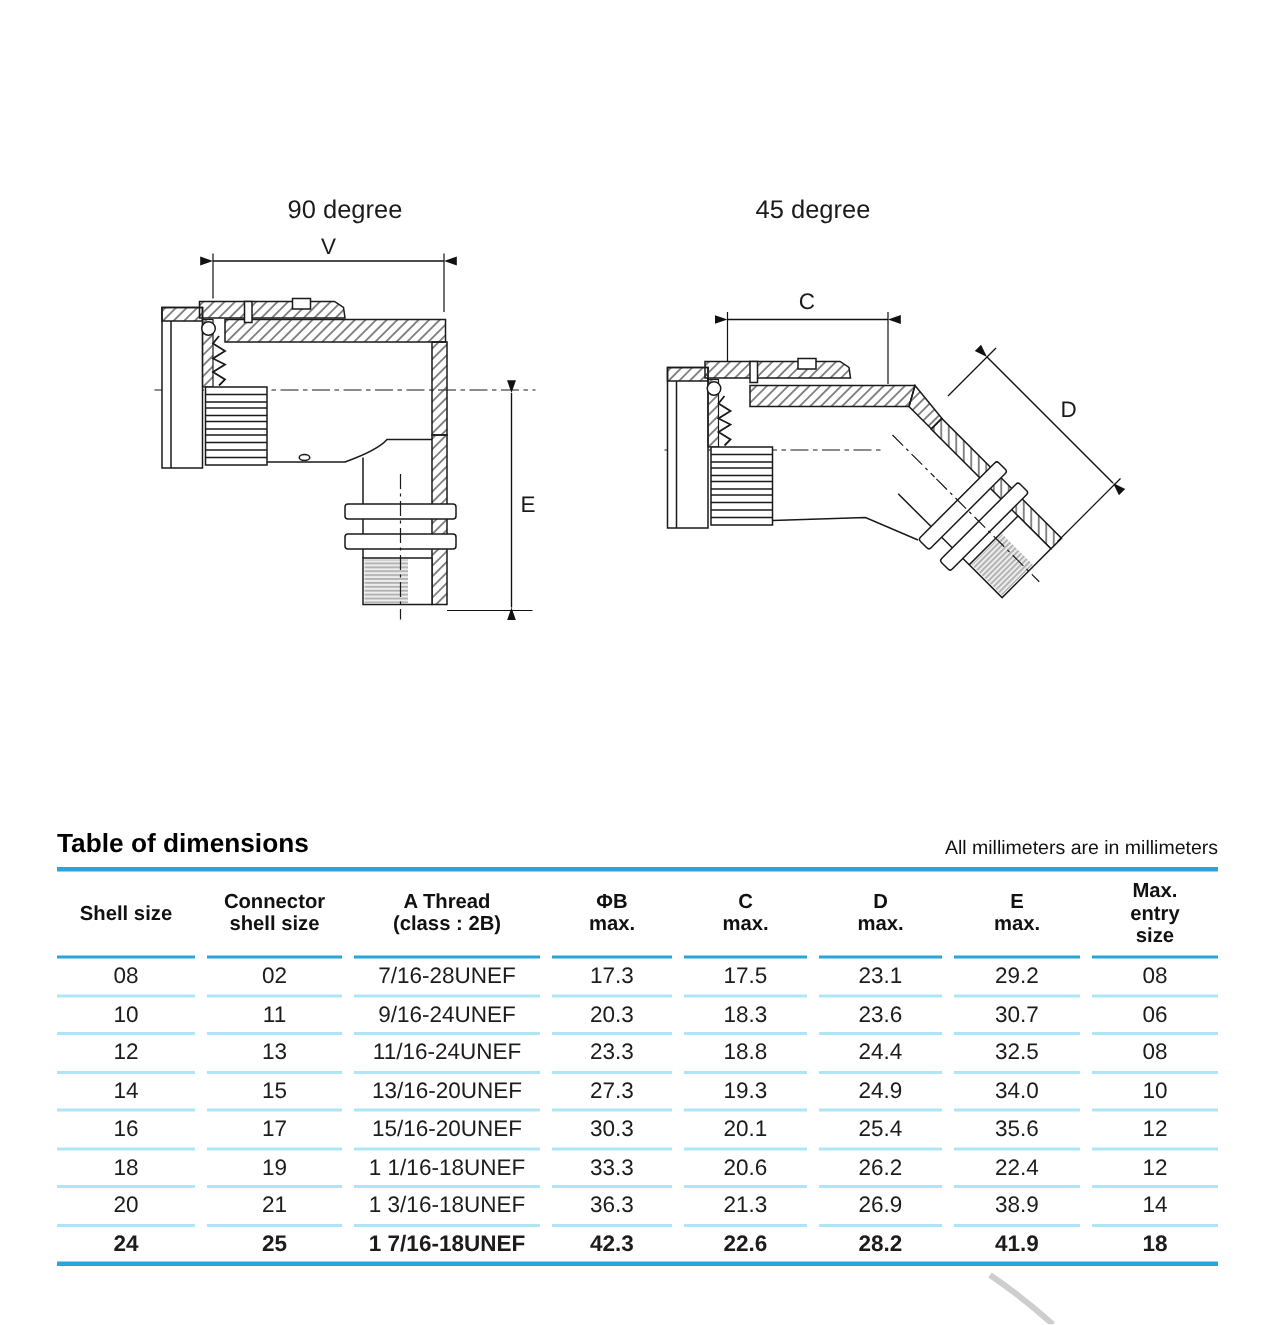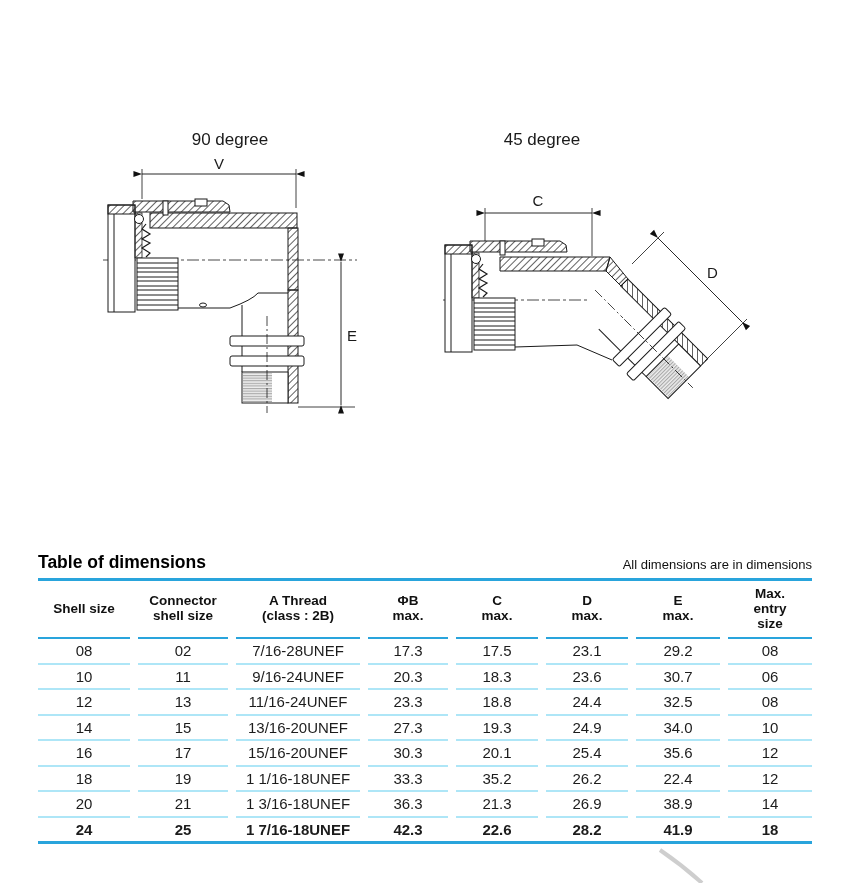--- a/index.html
+++ b/index.html
@@ -134,21 +134,21 @@
     <line x1="270" y1="236" x2="312" y2="194" stroke-width="0.8"></line>
     <text x="272" y="153" font-size="15" stroke="none">D</text>
   </g>
 </svg>
 
 <svg class="swoosh" width="80" height="45" viewBox="0 0 80 45">
   <path d="M20,12 Q42,27 62,45" stroke="#c9c9c9" stroke-width="4" fill="none" opacity="0.9"></path>
 </svg>
 
 <div class="tablewrap">
-  <div class="tbl-note">All dimensions are in dimensions</div>
+  <div class="tbl-note">All millimeters are in millimeters</div>
   <h2 class="tbl-title">Table of dimensions</h2>
   <div class="rule"></div>
   <table id="dim-table">
     <thead>
         <tr>
           <th>
             <span class="hl">Shell size</span>
           </th>
           <th>
             <span class="hl">Connector</span>
@@ -230,21 +230,21 @@
           <td>20.1</td>
           <td>25.4</td>
           <td>35.6</td>
           <td>12</td>
         </tr>
         <tr>
           <td>18</td>
           <td>19</td>
           <td>1 1/16-18UNEF</td>
           <td>33.3</td>
-          <td>35.2</td>
+          <td>20.6</td>
           <td>26.2</td>
           <td>22.4</td>
           <td>12</td>
         </tr>
         <tr>
           <td>20</td>
           <td>21</td>
           <td>1 3/16-18UNEF</td>
           <td>36.3</td>
           <td>21.3</td>

